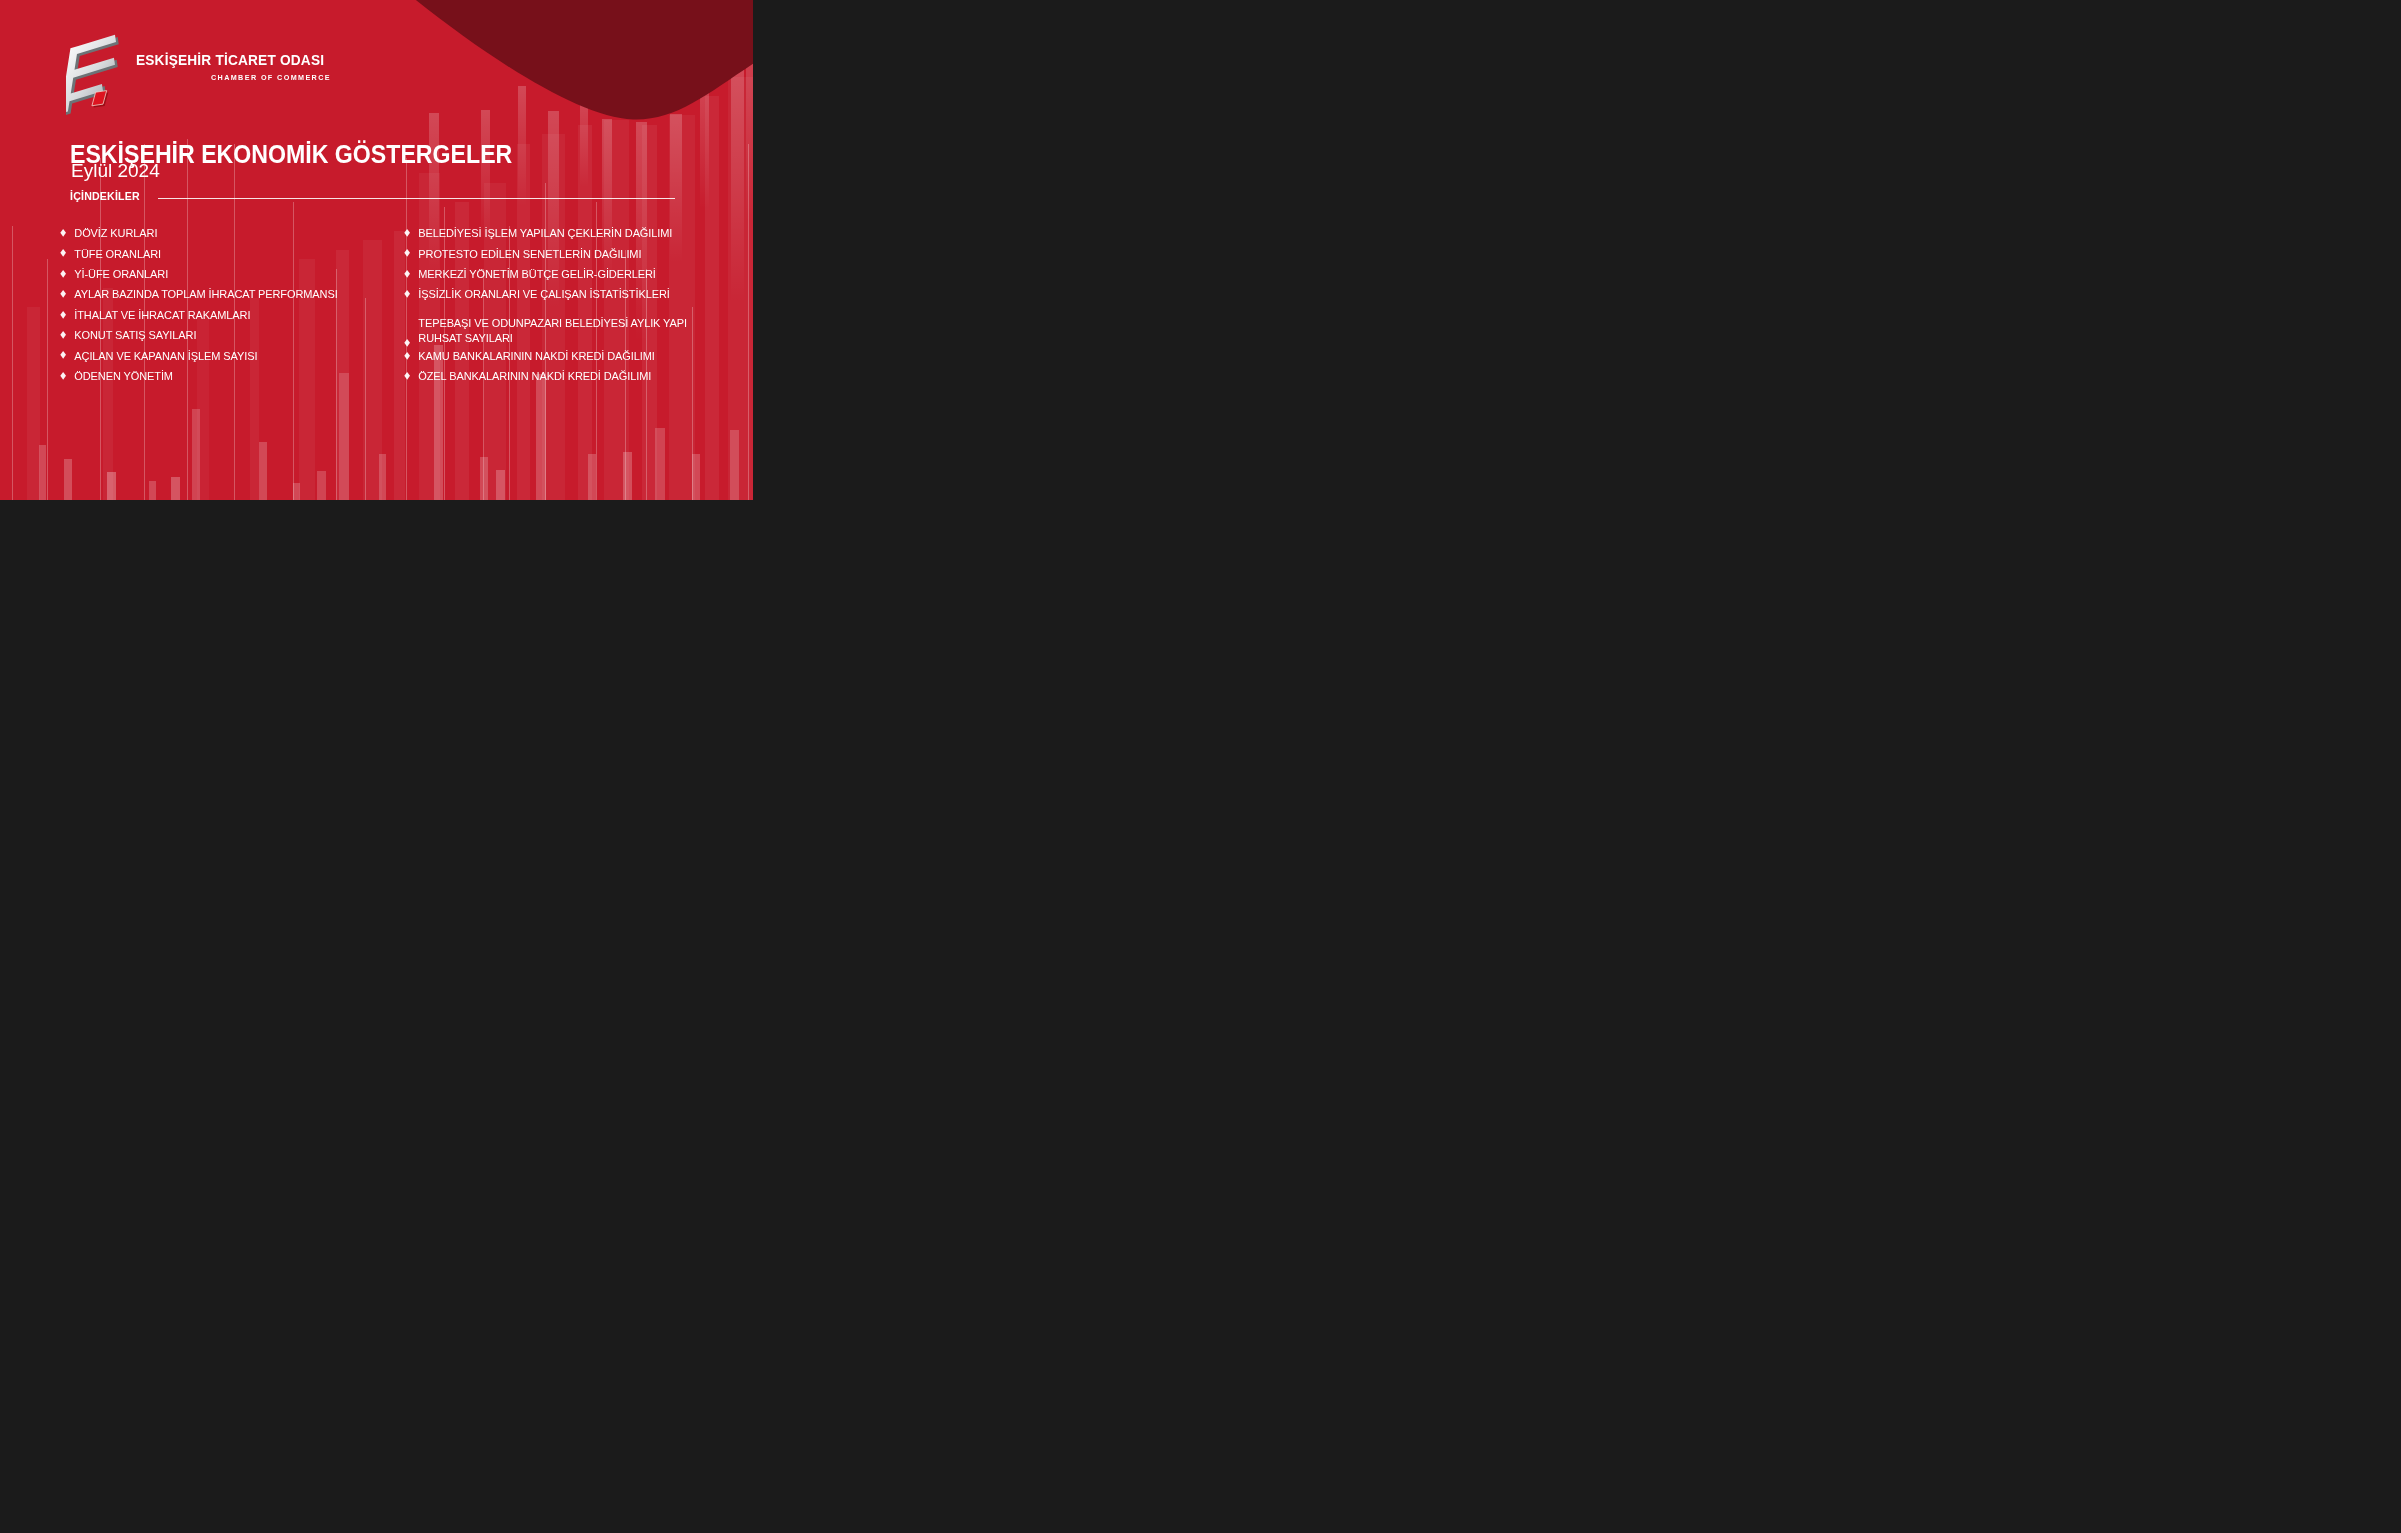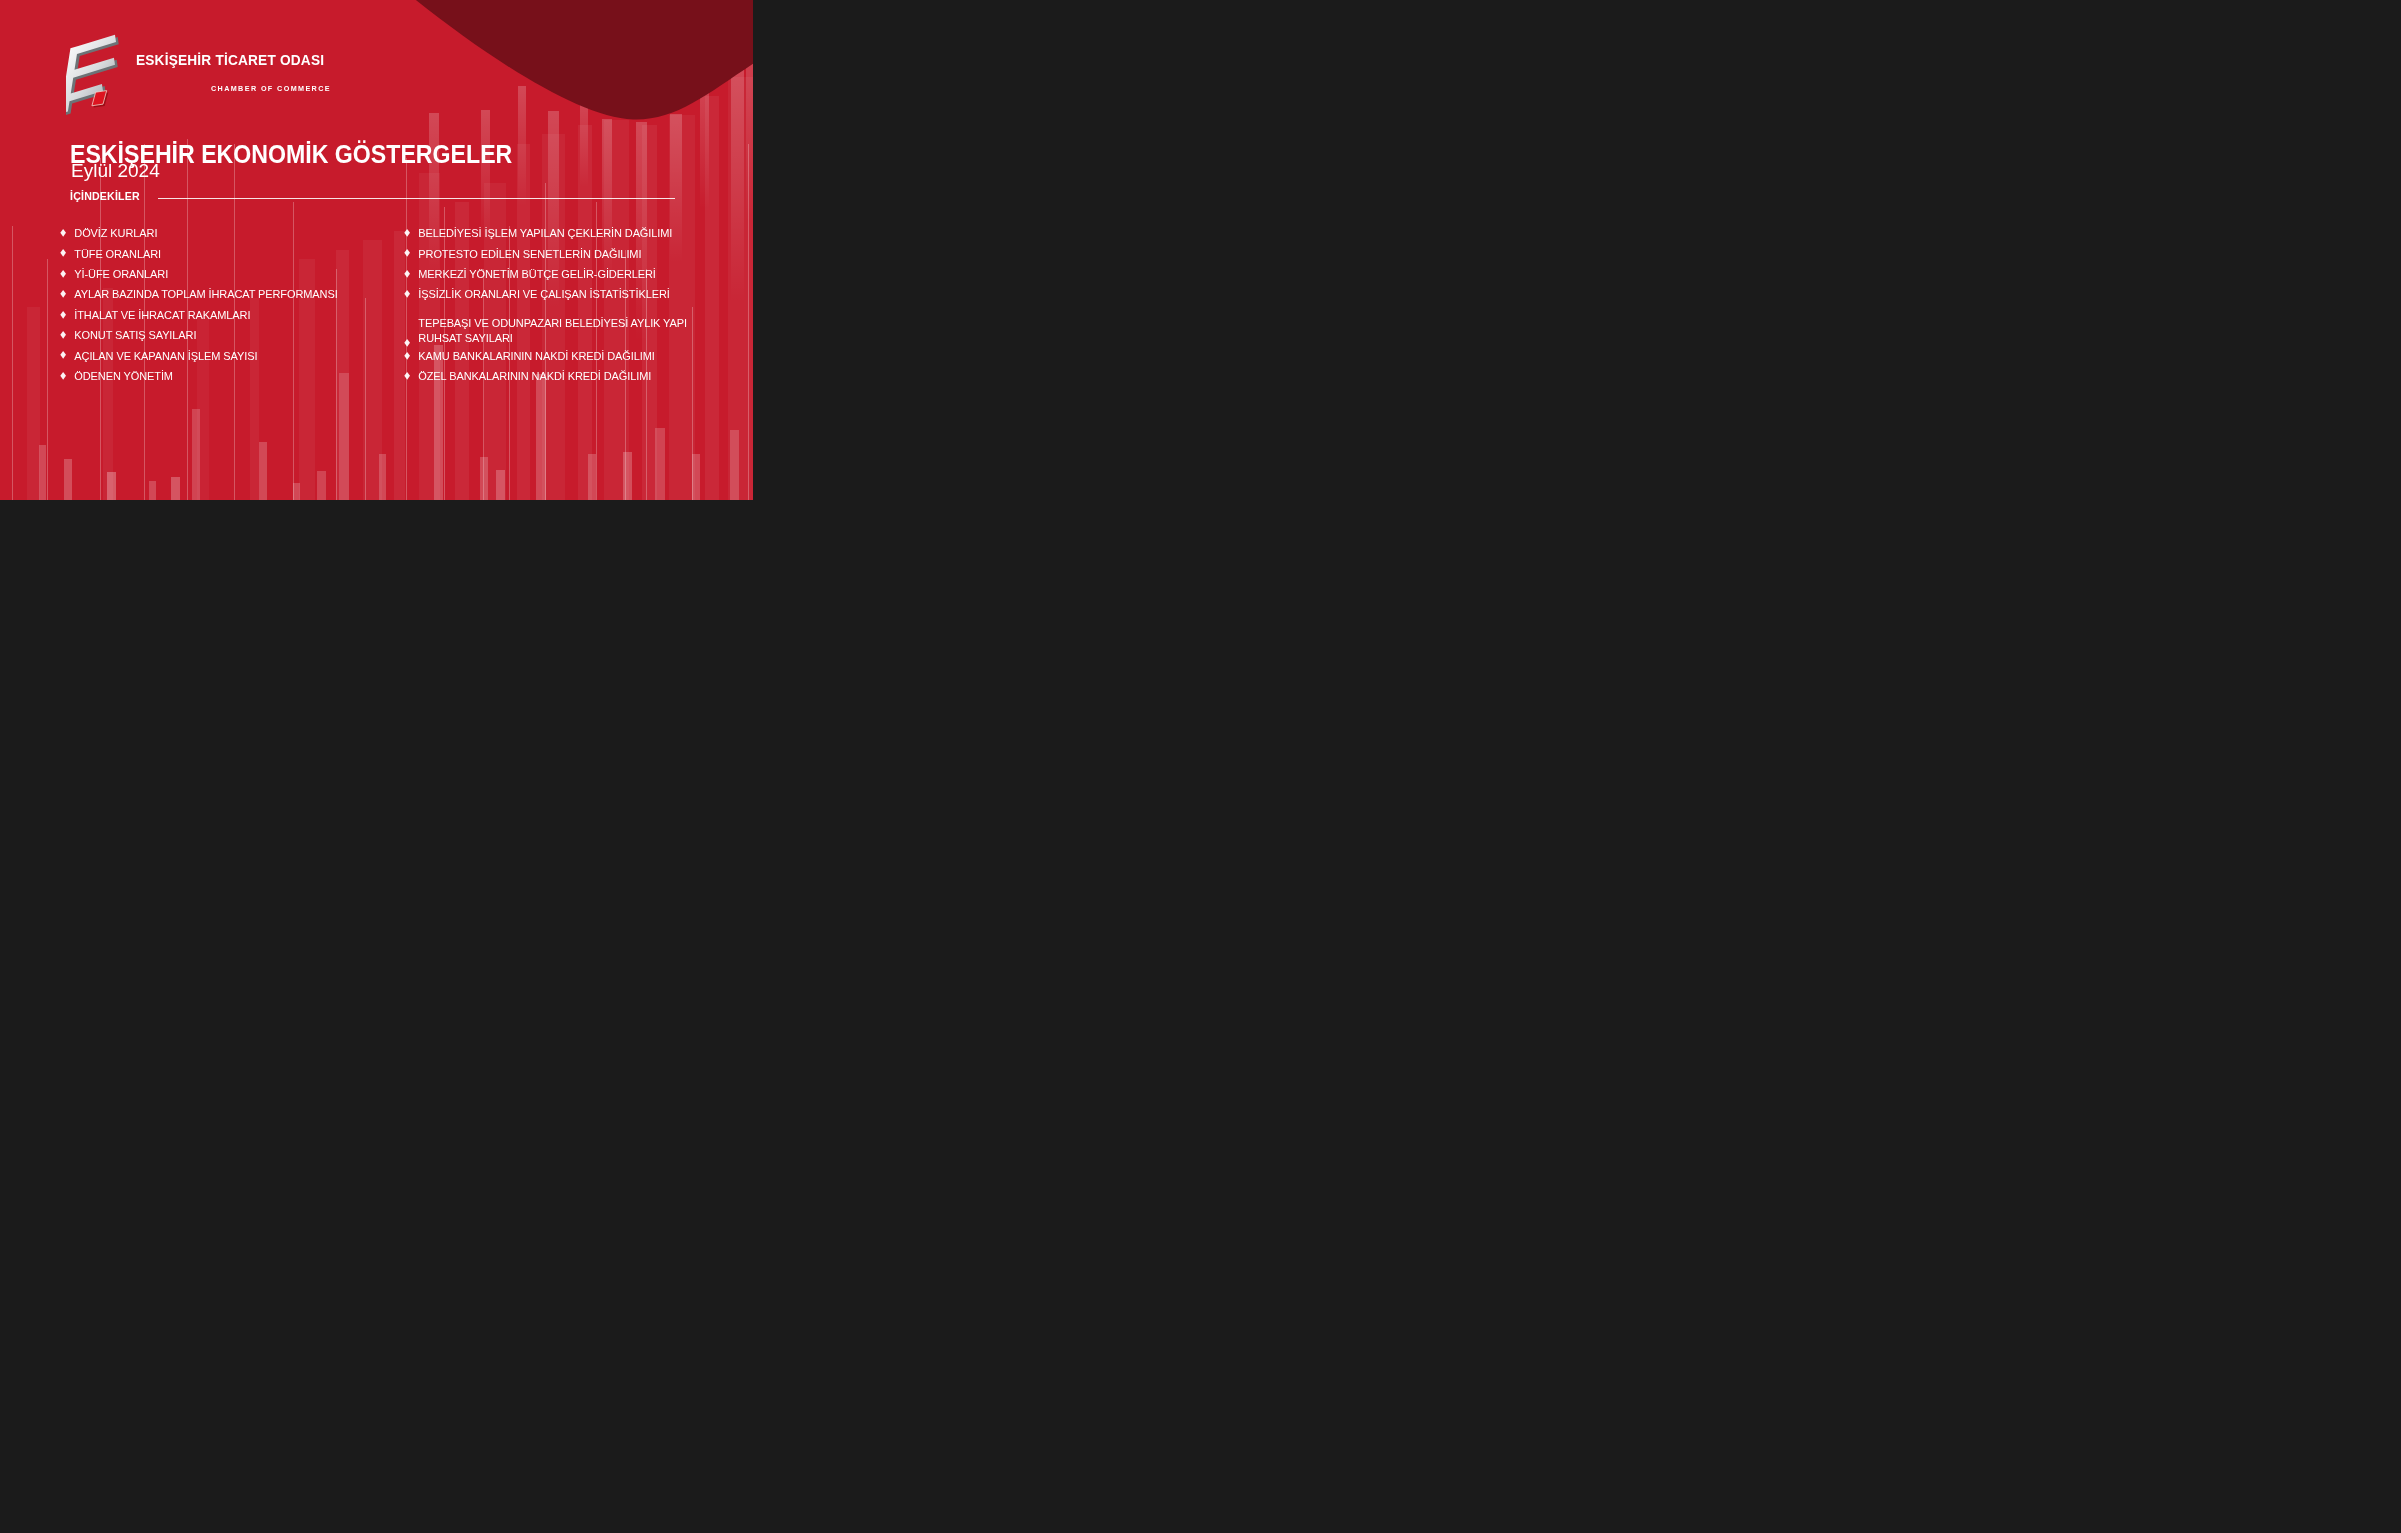--- a/index.html
+++ b/index.html
@@ -20,21 +20,21 @@
   .vline{position:absolute;width:1px;bottom:0;background:rgba(255,255,255,.26);}
   .bdown{position:absolute;background:linear-gradient(180deg,rgba(255,255,255,.20),rgba(255,255,255,0));}
   .bup{position:absolute;bottom:0;background:rgba(255,255,255,.2);}
   .corner-svg{position:absolute;left:0;top:0;width:753px;height:424px;z-index:2;}
   
   .logo{position:absolute;left:66px;top:23px;width:82px;height:96px;z-index:3;}
   
   .brand-text{position:absolute;left:136px;top:52px;width:195px;z-index:3;}
   .brand-name{font-size:14.4px;font-weight:bold;letter-spacing:0.2px;white-space:nowrap;
               display:inline-block;transform:scaleX(.95);transform-origin:left center;}
-  .brand-sub{margin-top:16px;font-size:7.2px;font-weight:bold;letter-spacing:1.4px;text-align:right;}
+  .brand-sub{margin-top:5px;font-size:7.2px;font-weight:bold;letter-spacing:1.4px;text-align:right;}
   
   .main-title{position:absolute;left:70px;top:123px;z-index:3;font-size:26px;font-weight:bold;
               white-space:nowrap;line-height:1.1;}
   .main-title .squeeze{display:inline-block;transform:scaleX(.89);transform-origin:left center;}
   .period{position:absolute;left:71px;top:160px;z-index:3;font-size:19px;font-weight:400;}
   
   .toc-head{position:absolute;left:70px;right:0;top:190px;z-index:3;display:flex;align-items:flex-start;}
   .toc-label{font-size:10.6px;font-weight:bold;letter-spacing:0.2px;white-space:nowrap;}
   .toc-rule{flex:1;height:1px;background:rgba(255,255,255,.88);margin:8.2px 78px 0 18px;}
   

